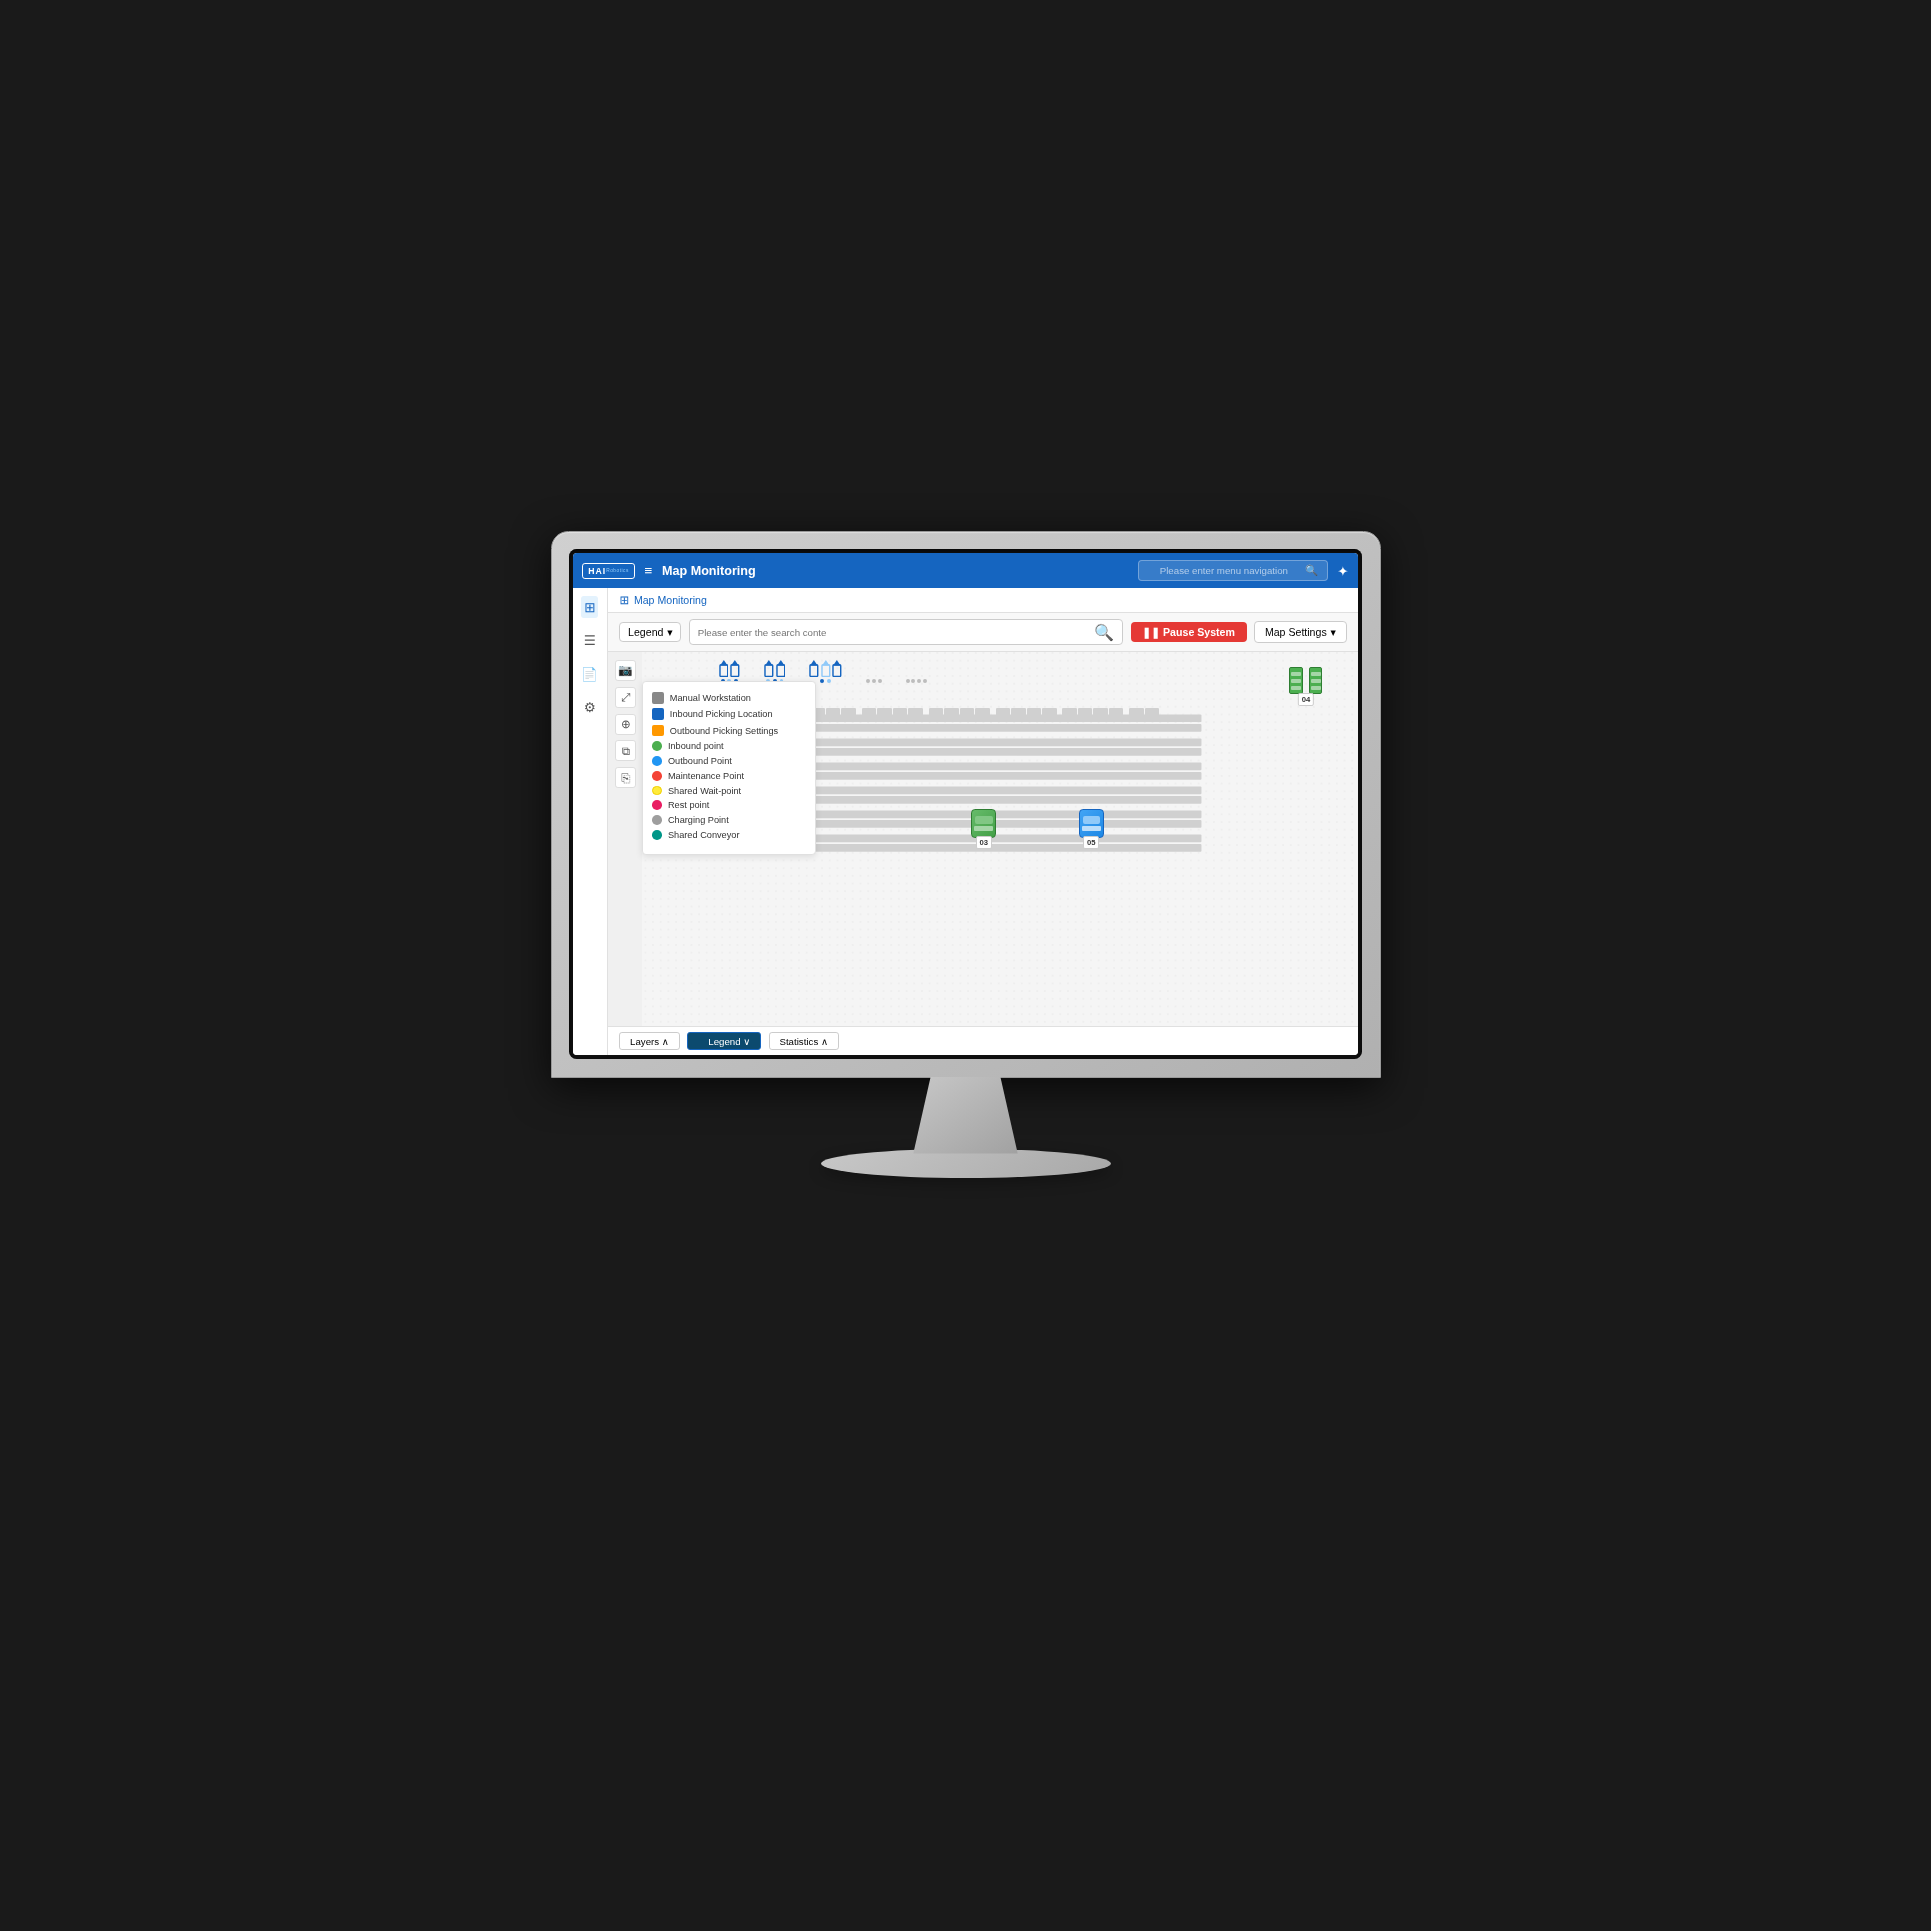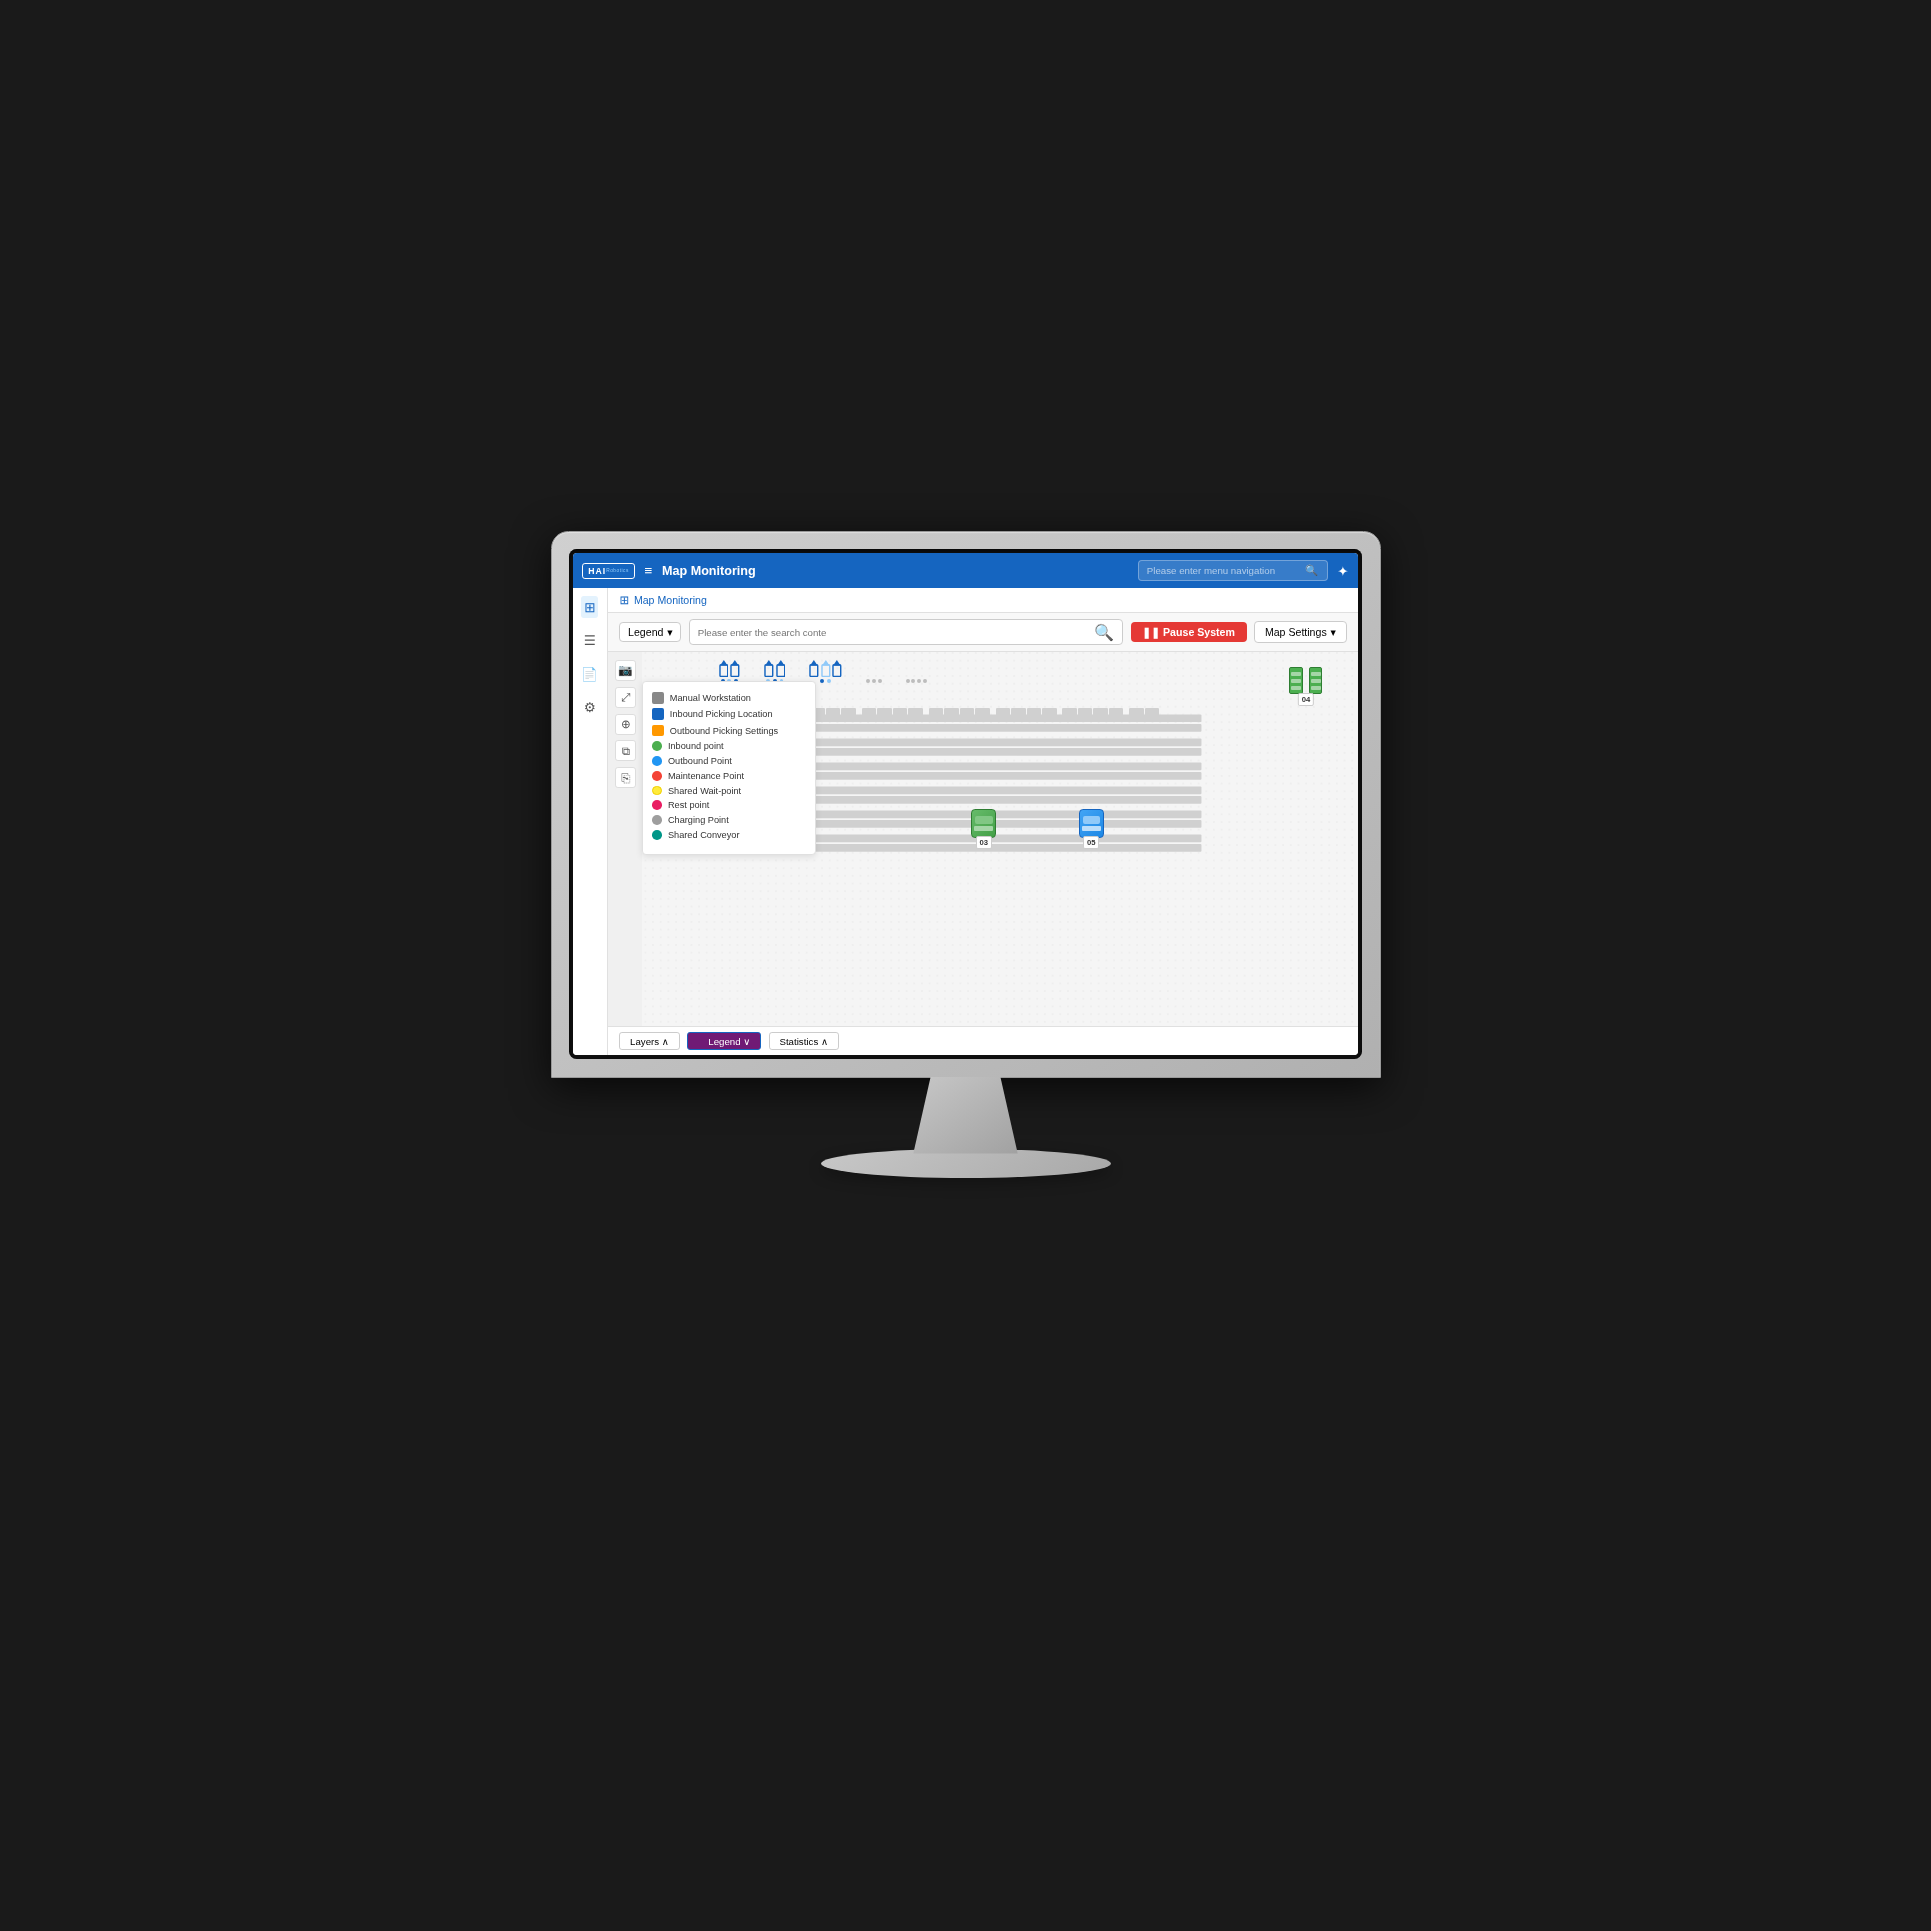--- a/index.html
+++ b/index.html
@@ -104,20 +104,21 @@
       gap: 4.8px;
     }
 
     .search-box input {
       background: transparent;
       border: none;
       outline: none;
       color: rgba(255,255,255,0.8);
       font-size: 9.7px;
       width: 154px;
+      text-align: center;
     }
 
     .search-box input::placeholder {
       color: rgba(255,255,255,0.6);
     }
 
     .search-icon-btn {
       color: rgba(255,255,255,0.8);
       font-size: 10.6px;
       cursor: pointer;
@@ -345,21 +346,21 @@
       border-radius: 2.9px;
       padding: 2.9px 9.7px;
       font-size: 9.7px;
       cursor: pointer;
       display: flex;
       align-items: center;
       gap: 2.9px;
     }
 
     .bottom-btn.active {
-      background: #701a75;
+      background: #0c4a6e;
       color: white;
       border-color: #1565c0;
       padding-left: 20px;
     }
 
     
     .monitor-stand {
       width: 116px;
       height: 77px;
       background: linear-gradient(145deg, #c8c8c8, #a0a0a0);

